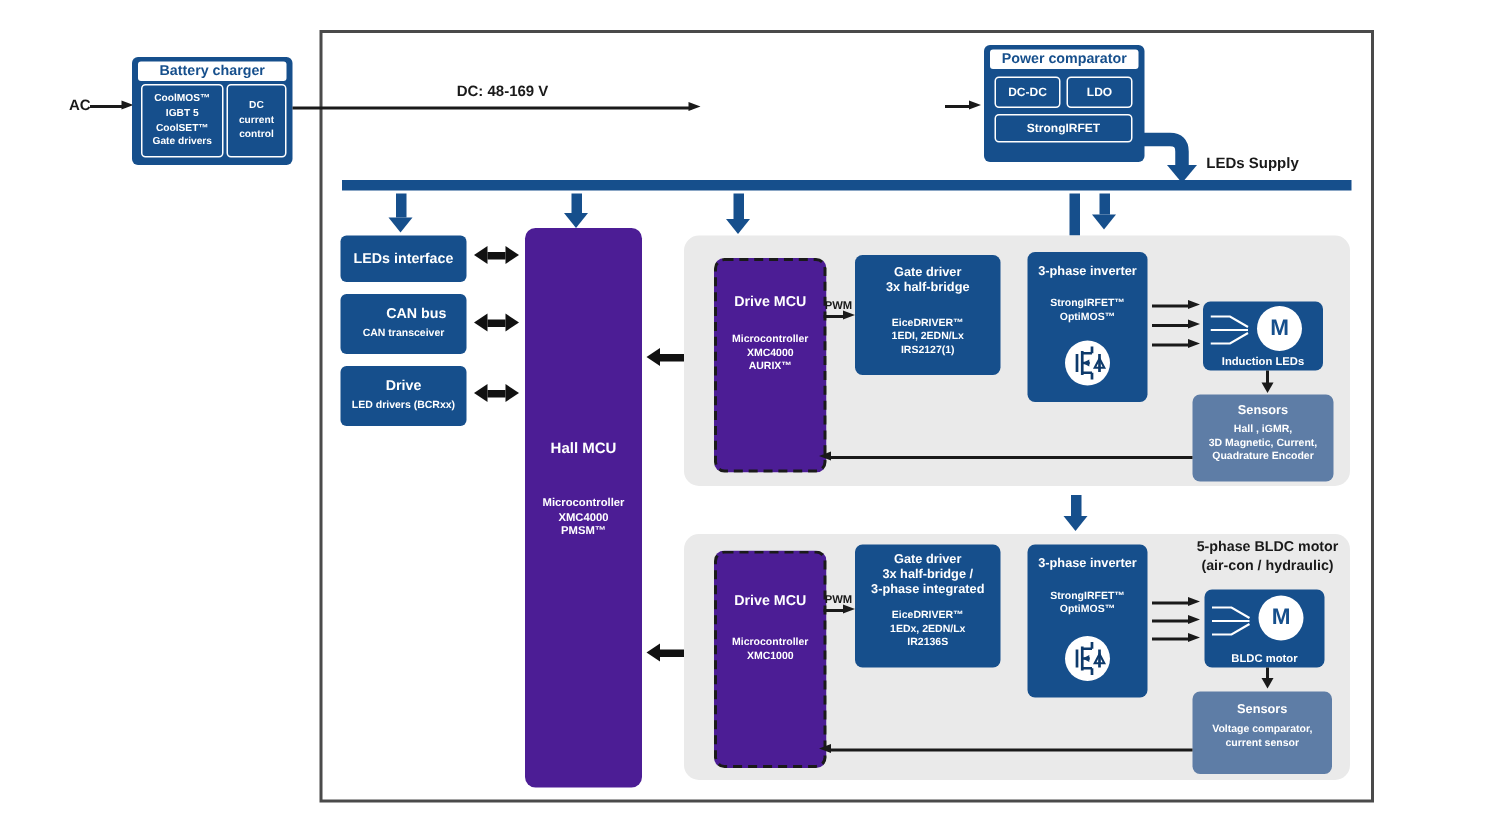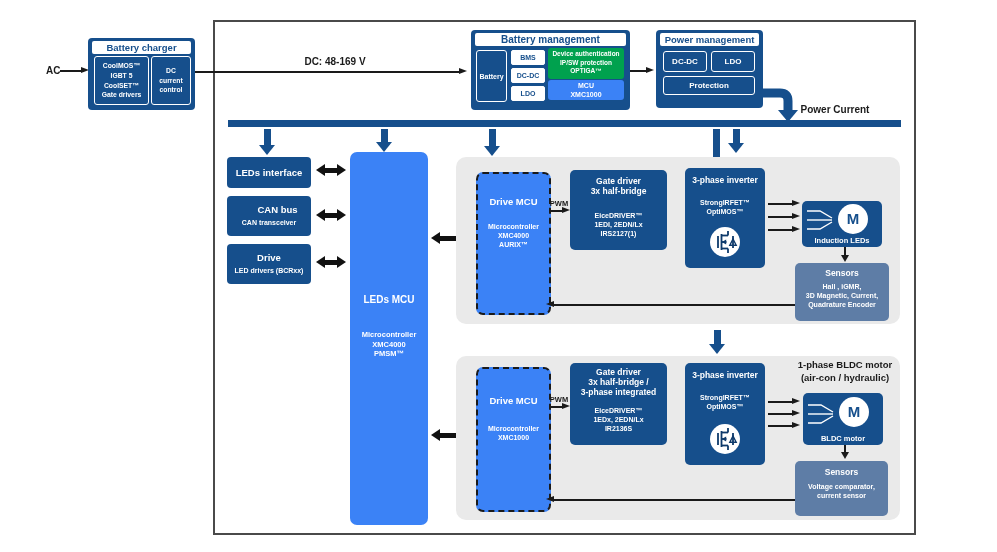--- a/index.html
+++ b/index.html
@@ -2,21 +2,21 @@
 <html><head>
 <meta charset="utf-8">
 <style>
   html,body{margin:0;padding:0;background:#fff;}
   .canvas{position:relative;width:997px;height:552px;background:#fff;overflow:hidden;
           font-family:"Liberation Sans",sans-serif;font-weight:bold;color:#fff;}
   .abs{position:absolute;}
   .pre{white-space:pre-line;}
   .blk{position:absolute;border-radius:4px;text-align:center;}
   .navy{background:#164f8c;color:#fff;}
-  .red{background:#3b82f6;color:#fff;}
+  .red{background:#4c1d95;color:#fff;}
   .steel{background:#5e7da6;color:#fff;}
   .green{background:#00a14e;color:#fff;}
   .panel{position:absolute;background:#eaeaea;border-radius:10px;}
   .dashed{border:2px dashed #1a1a1a;border-radius:7px;}
   .whead{position:absolute;left:4px;right:4px;top:3px;height:13px;background:#fff;color:#164f8c;
          text-align:center;font-size:9.5px;line-height:13.5px;border-radius:2px;}
   .wbox{position:absolute;border:1px solid #fff;border-radius:3px;display:flex;align-items:center;
         justify-content:center;text-align:center;}
   .whitebox{position:absolute;background:#fff;color:#164f8c;border-radius:2px;text-align:center;}
   .ctext{position:absolute;left:0;right:0;text-align:center;}
@@ -66,50 +66,38 @@
 Gate drivers</div>
     <div class="wbox pre" style="left:63px;top:18px;width:38px;height:47px;font-size:6.8px;line-height:9.6px;">DC
 current
 control</div>
   </div>
 
   <div class="hline" style="left:195px;top:71px;width:266px;"></div>
   <div class="head-r" style="left:459px;top:68px;"></div>
   <div class="blacklbl t10" style="left:285px;top:56px;width:100px;text-align:center;">DC: 48-169 V</div>
 
-  <div class="blk navy" style="left:471px;top:30px;width:159px;height:80px;">
-    <div class="whead" style="font-size:10px;">Battery management</div>
-    <div class="wbox" style="left:5px;top:20px;width:29px;height:50px;font-size:7px;">Battery</div>
-    <div class="whitebox" style="left:40px;top:20px;width:32px;height:13px;font-size:7px;line-height:13.5px;border:1px solid #fff;">BMS</div>
-    <div class="whitebox" style="left:40px;top:38px;width:32px;height:13px;font-size:7px;line-height:13.5px;border:1px solid #fff;">DC-DC</div>
-    <div class="whitebox" style="left:40px;top:56px;width:32px;height:13px;font-size:7px;line-height:13.5px;border:1px solid #fff;">LDO</div>
-    <div class="blk green pre t65" style="left:77px;top:18px;width:76px;height:29px;border-radius:3px;padding-top:2px;">Device authentication
-IP/SW protection
-OPTIGA™</div>
-    <div class="blk red pre t7" style="left:77px;top:50px;width:76px;height:20px;border-radius:3px;display:flex;align-items:center;justify-content:center;">MCU
-XMC1000</div>
-  </div>
 
   <div class="hline" style="left:630px;top:70px;width:18px;"></div>
   <div class="head-r" style="left:646px;top:67px;"></div>
 
   <div class="blk navy" style="left:656px;top:30px;width:107px;height:78px;">
-    <div class="whead">Power management</div>
+    <div class="whead">Power comparator</div>
     <div class="wbox" style="left:7px;top:21px;width:42px;height:19px;font-size:8px;">DC-DC</div>
     <div class="wbox" style="left:55px;top:21px;width:42px;height:19px;font-size:8px;">LDO</div>
-    <div class="wbox" style="left:7px;top:46px;width:90px;height:17px;font-size:8px;">Protection</div>
+    <div class="wbox" style="left:7px;top:46px;width:90px;height:17px;font-size:8px;">StrongIRFET</div>
   </div>
 
   <svg class="abs" style="left:757px;top:88px;" width="46" height="36" viewBox="0 0 46 36">
     <path d="M0,5 L23,5 Q31,5 31,13 L31,22" stroke="#164f8c" stroke-width="9" fill="none"></path>
     <polygon points="21,22 41,22 31,34" fill="#164f8c"></polygon>
   </svg>
 
   <div class="bus" style="left:228px;top:120px;width:673px;height:7px;"></div>
-  <div class="blacklbl t10" style="left:790px;top:104px;width:90px;text-align:center;">Power Current</div>
+  <div class="blacklbl t10" style="left:790px;top:104px;width:90px;text-align:center;">LEDs Supply</div>
 
   <div class="nstem" style="left:264px;top:129px;height:16px;"></div>
   <div class="nhead" style="left:259px;top:145px;"></div>
   <div class="nstem" style="left:381px;top:129px;height:13px;"></div>
   <div class="nhead" style="left:376px;top:142px;"></div>
   <div class="nstem" style="left:489px;top:129px;height:17px;"></div>
   <div class="nhead" style="left:484px;top:146px;"></div>
   <div class="nstem" style="left:713px;top:129px;height:28px;"></div>
   <div class="nstem" style="left:733px;top:129px;height:14px;"></div>
   <div class="nhead" style="left:728px;top:143px;"></div>
@@ -126,21 +114,21 @@
   <div class="blk navy" style="left:227px;top:244px;width:84px;height:40px;">
     <div class="ctext t95" style="top:8px;">Drive</div>
     <div class="ctext t7" style="top:22px;">LED drivers (BCRxx)</div>
   </div>
 
   <div class="dbl" style="left:325px;top:168px;width:12px;"></div>
   <div class="dbl" style="left:325px;top:213px;width:12px;"></div>
   <div class="dbl" style="left:325px;top:260px;width:12px;"></div>
 
   <div class="blk red" style="left:350px;top:152px;width:78px;height:373px;border-radius:7px;">
-    <div class="ctext t10" style="top:142px;">LEDs MCU</div>
+    <div class="ctext t10" style="top:142px;">Hall MCU</div>
     <div class="ctext pre t75" style="top:178px;">Microcontroller
 XMC4000
 PMSM™</div>
   </div>
 
   <div class="dbl" style="left:440px;top:236px;width:24px;"></div>
   <div class="dbl" style="left:440px;top:433px;width:24px;"></div>
 
   <div class="panel" style="left:456px;top:157px;width:444px;height:167px;"></div>
 
@@ -212,21 +200,21 @@
     <div class="ctext pre t7" style="top:19px;">Hall , iGMR,
 3D Magnetic, Current,
 Quadrature Encoder</div>
   </div>
 
   <div class="hline" style="left:553px;top:304px;width:242px;"></div>
   <div class="head-l" style="left:546px;top:301px;"></div>
 
   <div class="panel" style="left:456px;top:356px;width:444px;height:164px;"></div>
 
-  <div class="heading pre" style="left:783px;top:359px;width:124px;">1-phase BLDC motor
+  <div class="heading pre" style="left:783px;top:359px;width:124px;">5-phase BLDC motor
 (air-con / hydraulic)</div>
 
   <div class="blk red dashed" style="left:476px;top:367px;width:71px;height:141px;">
     <div class="ctext t95" style="top:26px;">Drive MCU</div>
     <div class="ctext pre t7" style="top:55px;">Microcontroller
 XMC1000</div>
   </div>
 
   <div class="blacklbl t75" style="left:547px;top:395px;width:24px;text-align:center;">PWM</div>
   <div class="hline" style="left:549px;top:406px;width:15px;"></div>

